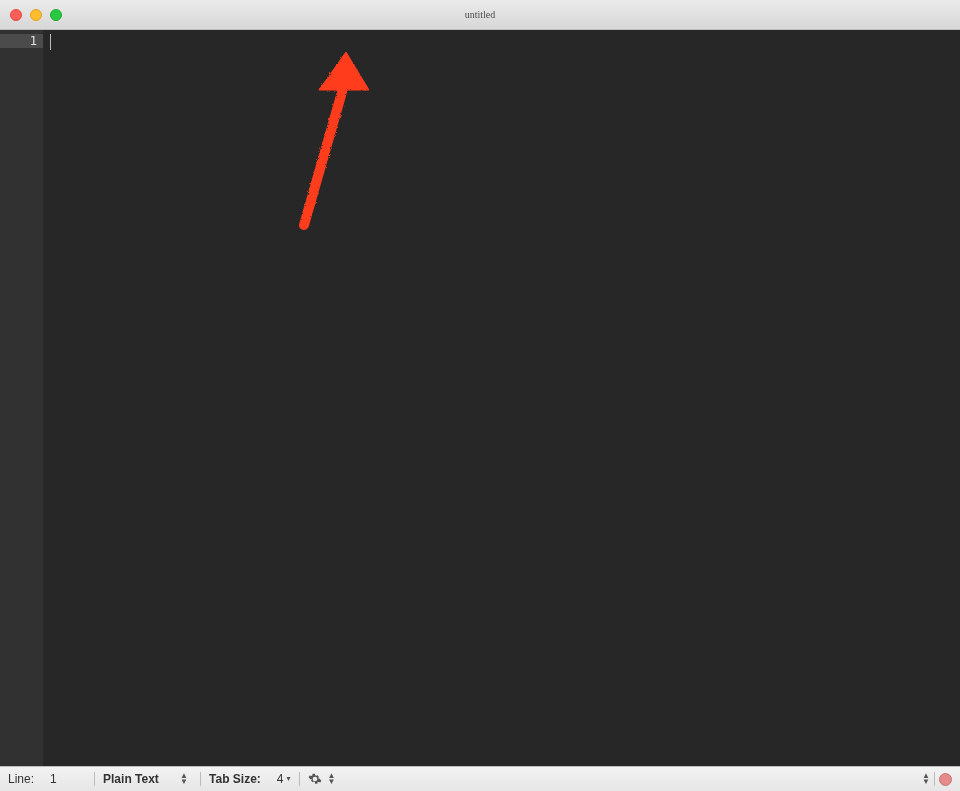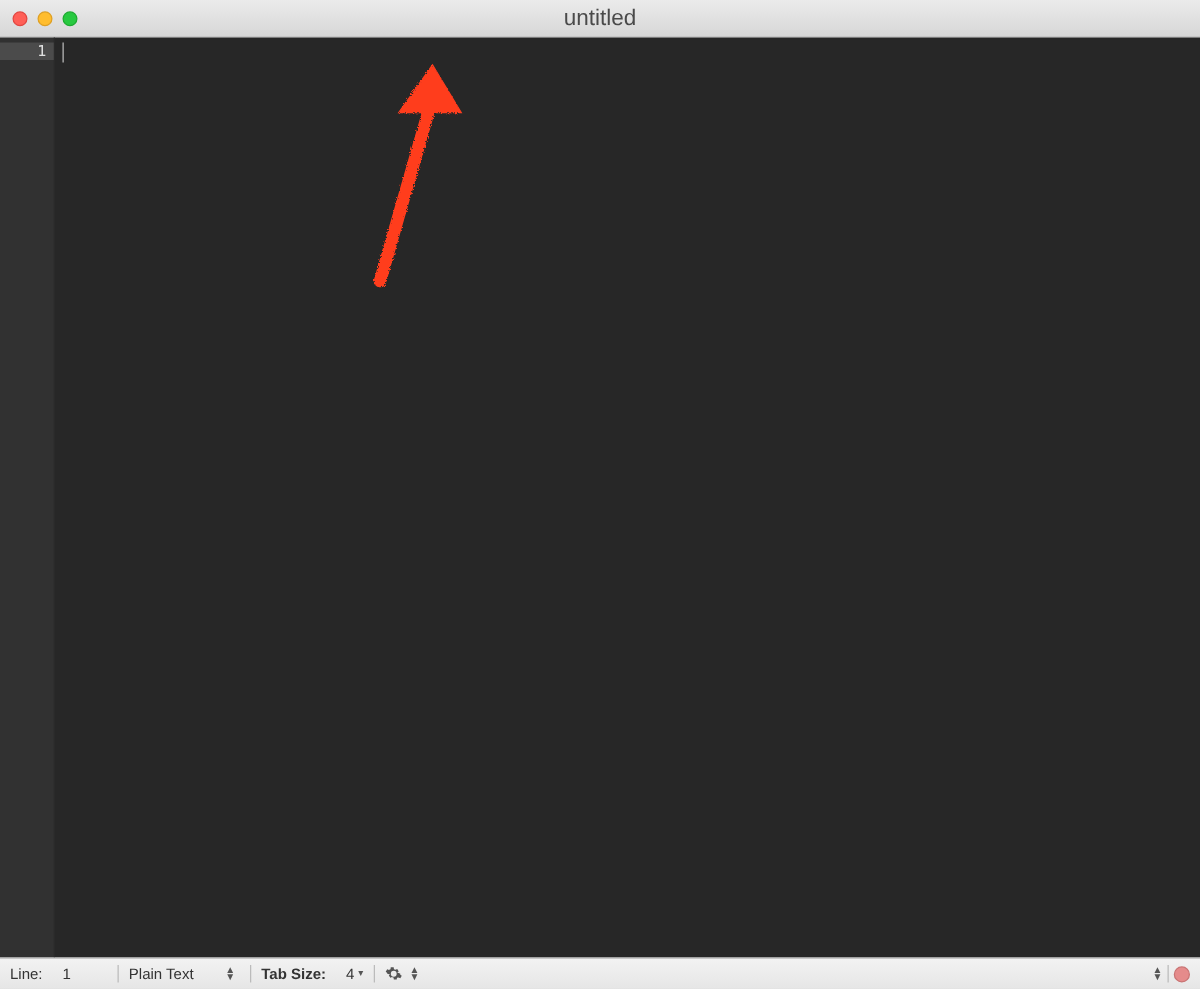--- a/index.html
+++ b/index.html
@@ -13,21 +13,21 @@
       display:flex; align-items:center;
       position:relative;
     }
     .traffic { display:flex; gap:8px; margin-left:10px; }
     .traffic span { width:12px; height:12px; border-radius:50%; display:block; }
     .t-close   { background:#ff5f57; border:1px solid #e24640; }
     .t-min     { background:#ffbd2e; border:1px solid #dfa023; }
     .t-zoom    { background:#28c940; border:1px solid #1dab30; }
     .title {
       position:absolute; left:0; right:0; text-align:center;
-      font-size:18px; color:#4a4a4a; pointer-events:none;
+      font-size:10px; color:#4a4a4a; pointer-events:none;font-family:Liberation Serif, serif;
     }
 
     
     .editor-wrap { position:absolute; top:30px; bottom:25px; left:0; right:0; display:flex; }
     .gutter {
       width:44px; background:#313131;
       color:#797979; font-size:12px; text-align:right;
       padding:4px 6px 0 0; font-family:Menlo,Consolas,monospace;
       border-right:1px solid #2a2a2a;
     }
@@ -61,21 +61,21 @@
       display:flex; align-items:center;
       font-size:12px; color:#333;
     }
     .status .field { display:flex; align-items:center; height:100%; padding:4px 8px; }
     .divider { width:1px; height:60%; background:#bbb; }
     .spacer { flex:1; }
     .stepper-icon svg, .gear-icon svg { display:block; }
     .chev { font-size:8px; line-height:6px; color:#555; }
     .chev-col { display:flex; flex-direction:column; align-items:center; padding:0 4px; cursor:pointer; }
     .ln-input { width:52px; text-align:right; padding-right:6px; }
-    .syntax-sel { width:105px; display:flex; align-items:center; justify-content:space-between; cursor:pointer;}
+    .syntax-sel { width:105px; display:flex; align-items:center; justify-content:space-between; cursor:pointer;font-weight:bold;}
     .tab-lbl { padding-right:4px;font-weight:bold; }
     .tab-val { padding:0 2px; }
     .status-dot {
       width:13px; height:13px; border-radius:50%;
       background:#e58b8b; border:1px solid #c97474;
       margin:0 8px 0 4px;
     }
   </style>
 </head>
 <body>

